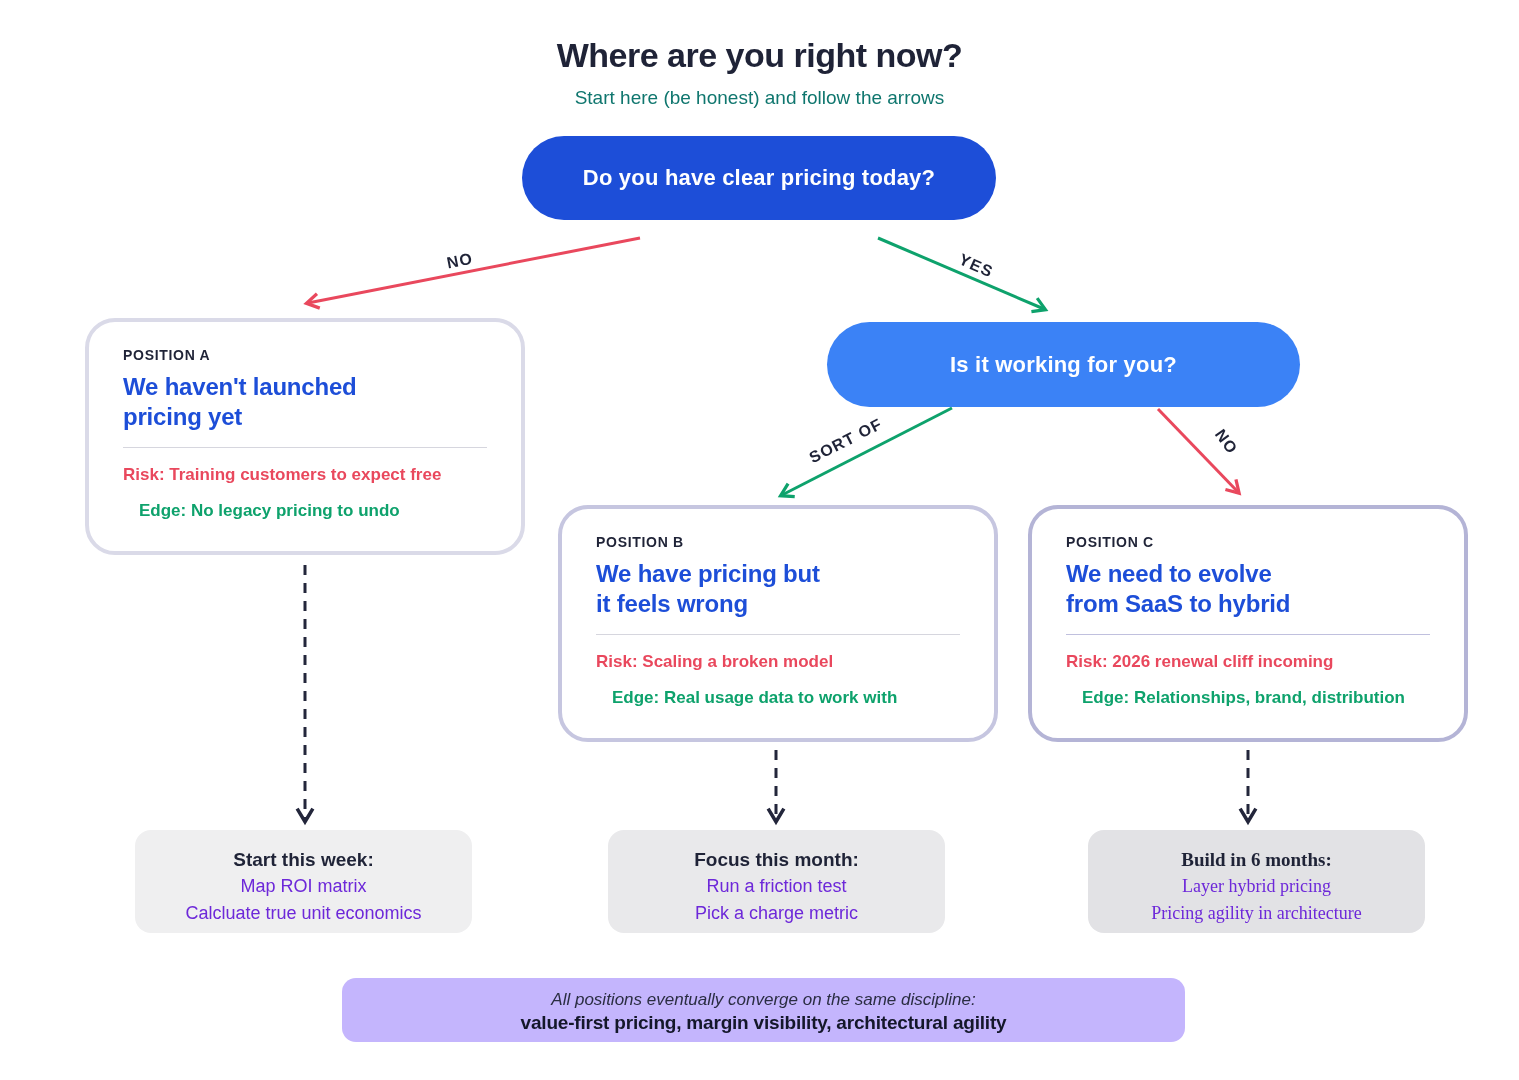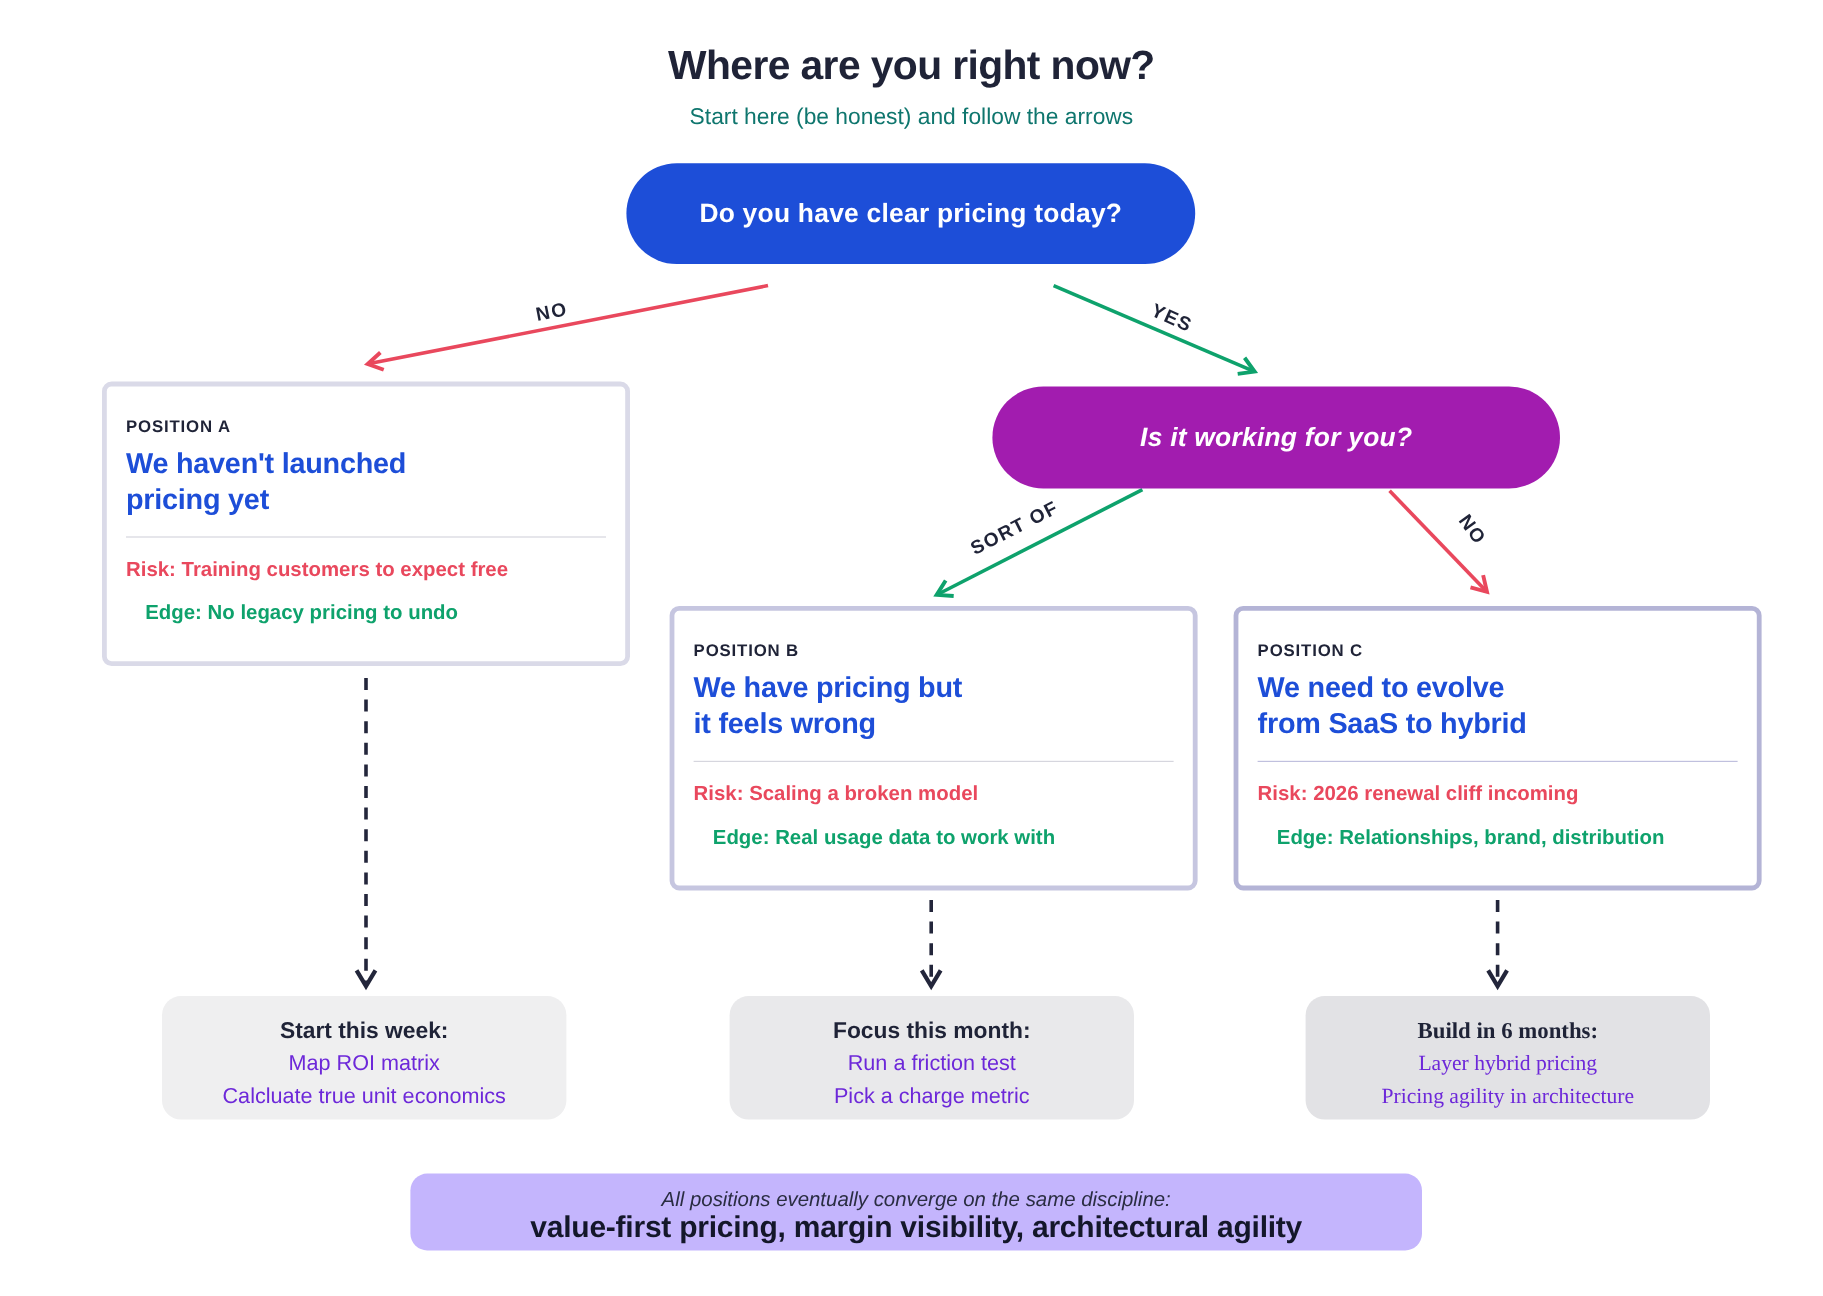--- a/index.html
+++ b/index.html
@@ -7,33 +7,33 @@
   .canvas{position:relative;width:1519px;height:1080px;background:#ffffff;overflow:hidden;}
 
   .page-title{position:absolute;top:36px;left:0;width:100%;text-align:center;
     font-size:34px;font-weight:800;color:#1F2337;letter-spacing:-0.5px;}
   .page-subtitle{position:absolute;top:87px;left:0;width:100%;text-align:center;
     font-size:19px;color:#0f766e;}
 
   .pill{position:absolute;display:flex;align-items:center;justify-content:center;
     color:#ffffff;font-weight:800;font-size:22px;border-radius:44px;letter-spacing:0.2px;}
   .pill-q1{left:522px;top:136px;width:474px;height:84px;background:#1d4ed8;}
-  .pill-q2{left:827px;top:322px;width:473px;height:85px;background:#a21caf;font-style:italic;}
+  .pill-q2{left:827px;top:322px;width:473px;height:85px;background:#3b82f6;}
 
   svg.arrows{position:absolute;left:0;top:0;pointer-events:none;}
 
   .edge-label{position:absolute;font-size:16px;font-weight:800;color:#1F2337;
     letter-spacing:1.2px;white-space:nowrap;}
   .edge-no-left{left:460px;top:261px;transform:translate(-50%,-50%) rotate(-11deg);}
   .edge-yes{left:976px;top:266px;transform:translate(-50%,-50%) rotate(24deg);}
   .edge-sort-of{left:846px;top:441px;transform:translate(-50%,-50%) rotate(-27deg);}
   .edge-no-right{left:1226px;top:442px;transform:translate(-50%,-50%) rotate(54deg);}
 
   .pos-box{position:absolute;width:440px;height:237px;background:#ffffff;
-    border-radius:8px;box-sizing:border-box;padding:25px 16px;}
+    border-radius:30px;box-sizing:border-box;padding:25px 34px;}
   .pos-a{left:85px;top:318px;border:4px solid #DADAE8;}
   .pos-b{left:558px;top:505px;border:4px solid #C6C6E0;}
   .pos-c{left:1028px;top:505px;border:4px solid #B4B4D6;}
   .pos-kicker{font-size:14px;font-weight:800;color:#1F2337;letter-spacing:0.7px;}
   .pos-title{margin-top:9px;font-size:24px;font-weight:800;line-height:30px;
     color:#1d4ed8;white-space:pre-line;letter-spacing:-0.2px;}
   .pos-divider{border:none;border-top:1.5px solid #D6D6DE;margin:15px 0 17px;}
   .pos-c .pos-divider{border-top-color:#C0C0DE;}
   .pos-risk{font-size:17px;font-weight:700;color:#E9485D;margin:0 0 13px;}
   .pos-edge{font-size:17px;font-weight:700;color:#0EA26C;margin:16px;}
@@ -42,21 +42,21 @@
     box-sizing:border-box;text-align:center;padding-top:16px;}
   .action-a{left:135px;top:830px;background:#EFEFF0;}
   .action-b{left:608px;top:830px;background:#E9E9EB;}
   .action-c{left:1088px;top:830px;background:#E2E2E5;font-family:Liberation Serif, serif;}
   .action-heading{font-size:19px;font-weight:800;color:#1F2337;line-height:27px;}
   .action-line{font-size:18px;color:#6d28d9;line-height:27px;}
 
   .footer-box{position:absolute;left:342px;top:978px;width:843px;height:64px;
     background:#c4b5fd;border-radius:14px;box-sizing:border-box;text-align:center;padding-top:10px;}
   .footer-line1{font-size:17px;font-style:italic;color:#2A2D42;line-height:23px;}
-  .footer-line2{font-size:25px;font-weight:800;color:#14172A;line-height:24px;letter-spacing:-0.2px;}
+  .footer-line2{font-size:19px;font-weight:800;color:#14172A;line-height:24px;letter-spacing:-0.2px;}
 </style>
 </head>
 <body>
 
 <div class="canvas">
 
   <div class="page-title">Where are you right now?</div>
   <div class="page-subtitle">Start here (be honest) and follow the arrows</div>
 
   <svg class="arrows" width="1519" height="1080" viewBox="0 0 1519 1080">

